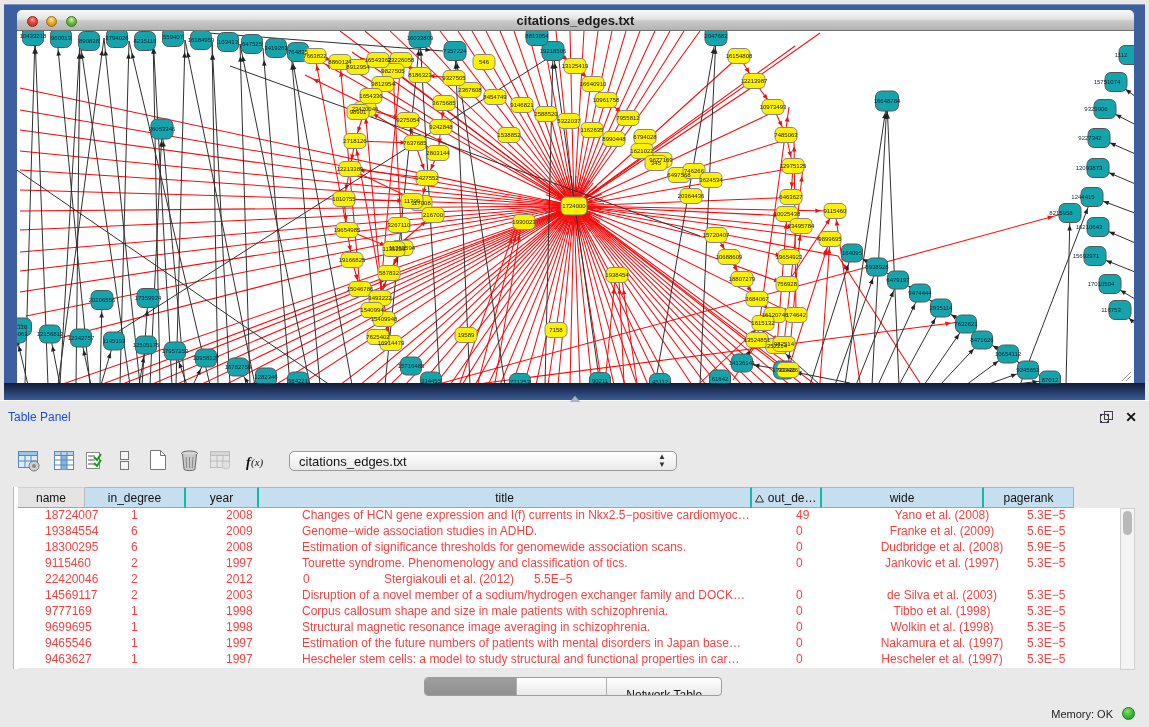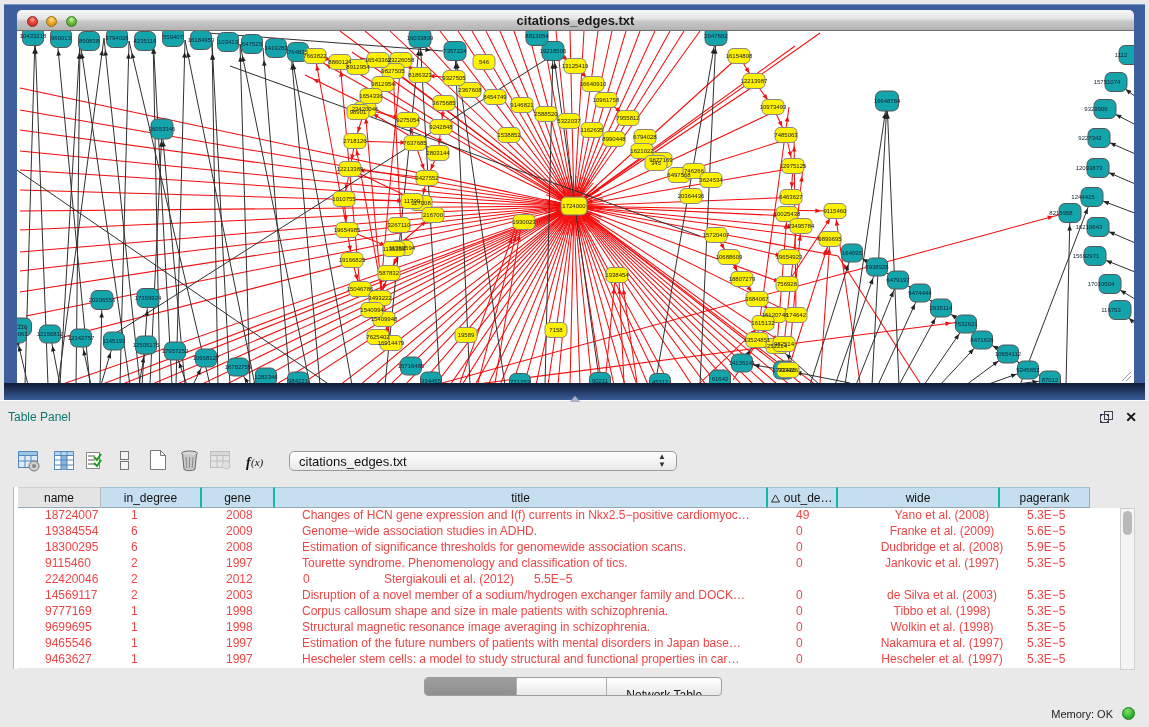--- a/index.html
+++ b/index.html
@@ -20,21 +20,21 @@
   #tl-r { left:9.5px; background:radial-gradient(circle at 50% 30%, #ff9a92 0%, #e4453a 45%, #b3261e 100%);
     border:0.5px solid #9a2018; }
   #tl-y { left:29px; background:radial-gradient(circle at 50% 30%, #ffe9a8 0%, #f0a825 45%, #c07d12 100%);
     border:0.5px solid #9a7010; }
   #tl-g { left:48.5px; background:radial-gradient(circle at 50% 30%, #ccf3b2 0%, #6fbe3e 45%, #3f8f1e 100%);
     border:0.5px solid #3a7a1a; }
   
   #panel { position:absolute; left:0; top:400px; width:1149px; height:327px;
     background:#e9e9e9; border-top:1px solid #fdfdfd; }
   #ptitle { position:absolute; left:0; top:0; width:1149px; height:30px; }
-  #ptitle .t { position:absolute; left:8px; top:9px; font-size:12px; color:#0f766e; }
+  #ptitle .t { position:absolute; left:8px; top:9px; font-size:12px; color:#1d4ed8; }
   #pclose { position:absolute; right:12px; top:8px; font-size:14px; font-weight:bold; color:#111; }
   #pfloat { position:absolute; right:36px; top:10px; }
   #toolbar { position:absolute; left:0; top:30px; width:1149px; height:52px; }
   .combo { position:absolute; left:289px; top:20px; width:388px; height:20px;
     border:1px solid #9a9a9a; border-radius:5px;
     background:linear-gradient(#ffffff,#f2f2f2 60%,#e8e8e8); }
   .combo .ct { position:absolute; left:9px; top:2px; font-size:13px; color:#111; }
   .combo .arrows { position:absolute; right:10px; top:1px; font-size:8px; color:#333;
      line-height:8px; letter-spacing:0; }
   
@@ -960,23 +960,23 @@
     </svg>
     <div class="combo">
       <div class="ct">citations_edges.txt</div>
       <div class="arrows">▲<br>▼</div>
     </div>
   </div>
   <div id="tablewrap">
     <div id="wedge"></div>
     <div id="tgrid">
     <div id="thead">
-      <div class="h hg" style="width:83px">name</div>
+      <div class="h hg" style="width:67px">name</div>
       <div class="h" style="width:101px">in_degree</div>
-      <div class="h" style="width:73px">gene</div>
+      <div class="h" style="width:73px">year</div>
       <div class="h" style="width:493px">title</div>
       <div class="h" style="width:70px"><svg width="9" height="9" style="vertical-align:-1px">
               <polygon points="4.5,1 8.5,8 0.5,8" fill="none" stroke="#333"></polygon>
             </svg> out_de…</div>
       <div class="h" style="width:162px">wide</div>
       <div class="h" style="width:90px; border-right:1px solid #8fb6cd">pagerank</div>
     </div>
     <div id="tbody">
       <div class="row">
             <div class="c0">18724007</div>

